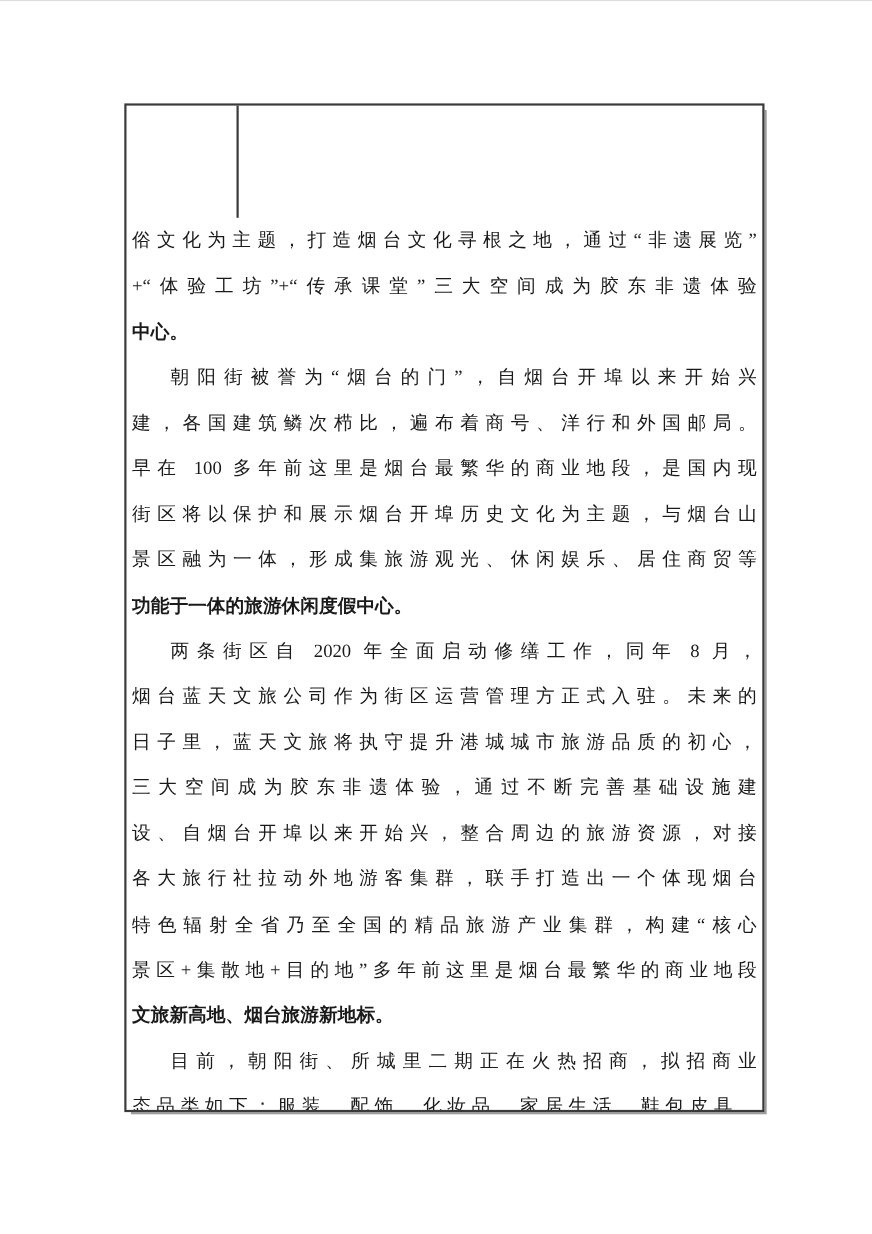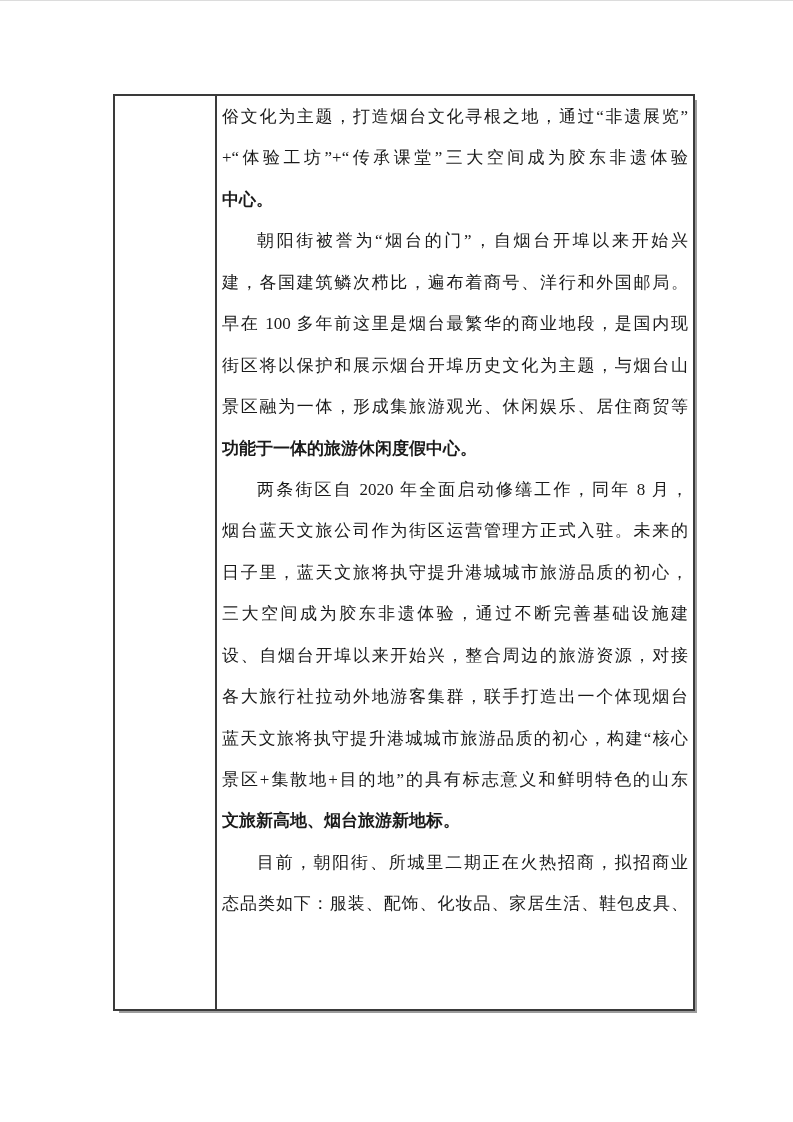--- a/index.html
+++ b/index.html
@@ -28,20 +28,21 @@
   .doc-table {
     position: absolute;
     left: 113px;
     top: 94px;
     width: 582px;
     height: 917px;
     border: 2px solid var(--border-color);
     box-shadow: 4px 4px 0 -2px var(--shadow-color);
     background: #ffffff;
     display: flex;
+    flex-direction: column;
   }
   .cell-label {
     width: 102px;
     flex: 0 0 102px;
     border-right: 2px solid var(--border-color);
   }
   .cell-text {
     flex: 1 1 auto;
     padding: 0 5px 0 5px;
     overflow: hidden;
@@ -80,20 +81,20 @@
         <div class="line">早在 100 多年前这里是烟台最繁华的商业地段，是国内现</div>
         <div class="line">街区将以保护和展示烟台开埠历史文化为主题，与烟台山</div>
         <div class="line">景区融为一体，形成集旅游观光、休闲娱乐、居住商贸等</div>
         <div class="line para-end">功能于一体的旅游休闲度假中心。</div>
         <div class="line indent">两条街区自 2020 年全面启动修缮工作，同年 8 月，</div>
         <div class="line">烟台蓝天文旅公司作为街区运营管理方正式入驻。未来的</div>
         <div class="line">日子里，蓝天文旅将执守提升港城城市旅游品质的初心，</div>
         <div class="line">三大空间成为胶东非遗体验，通过不断完善基础设施建</div>
         <div class="line">设、自烟台开埠以来开始兴，整合周边的旅游资源，对接</div>
         <div class="line">各大旅行社拉动外地游客集群，联手打造出一个体现烟台</div>
-        <div class="line">蓝天文旅将执守提升港城城市旅游品质的初心，构建“核心</div>
-        <div class="line">景区+集散地+目的地”的具有标志意义和鲜明特色的山东</div>
+        <div class="line">特色辐射全省乃至全国的精品旅游产业集群，构建“核心</div>
+        <div class="line">景区+集散地+目的地”多年前这里是烟台最繁华的商业地段</div>
         <div class="line para-end">文旅新高地、烟台旅游新地标。</div>
         <div class="line indent">目前，朝阳街、所城里二期正在火热招商，拟招商业</div>
         <div class="line">态品类如下：服装、配饰、化妆品、家居生活、鞋包皮具、</div>
       </div>
   </div>
 </div>
 
 </body></html>

